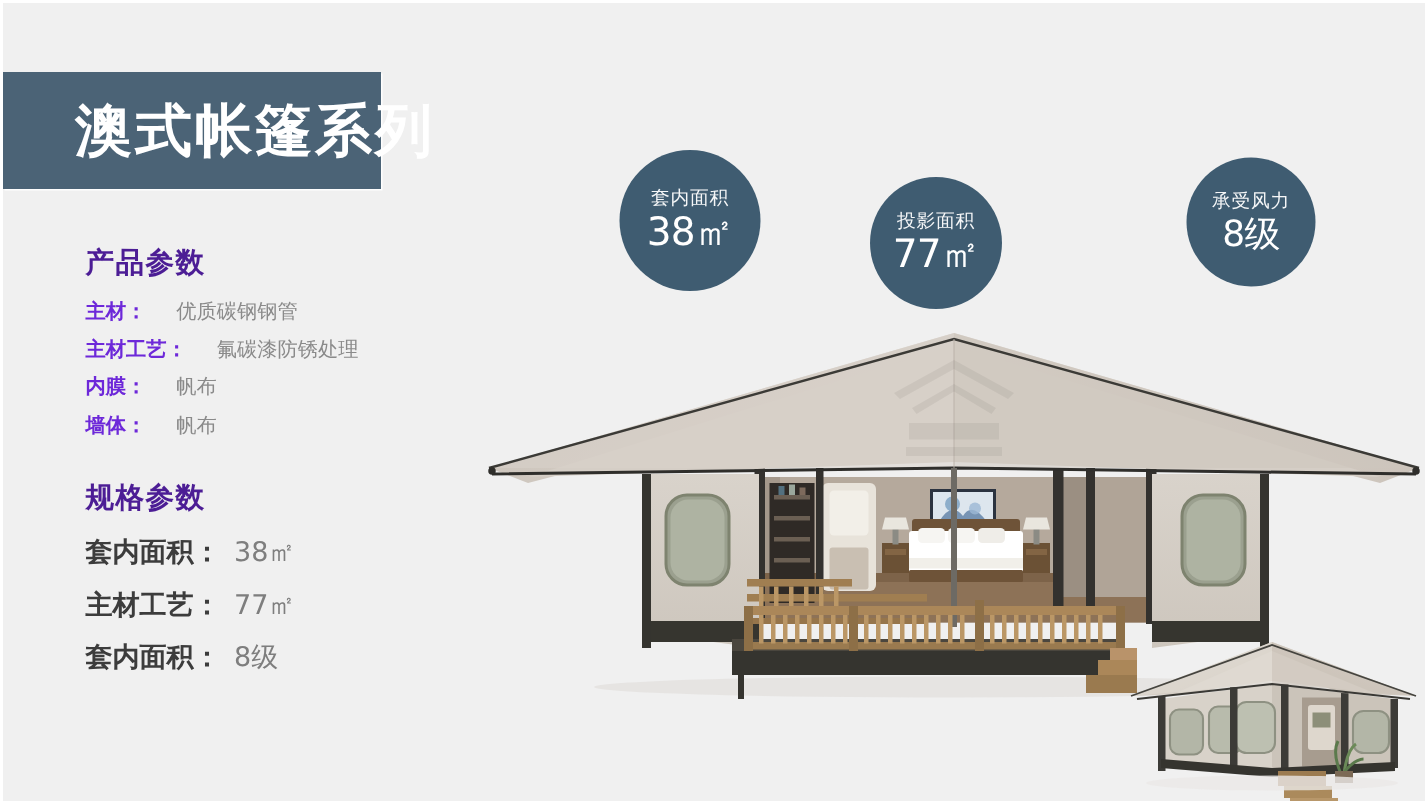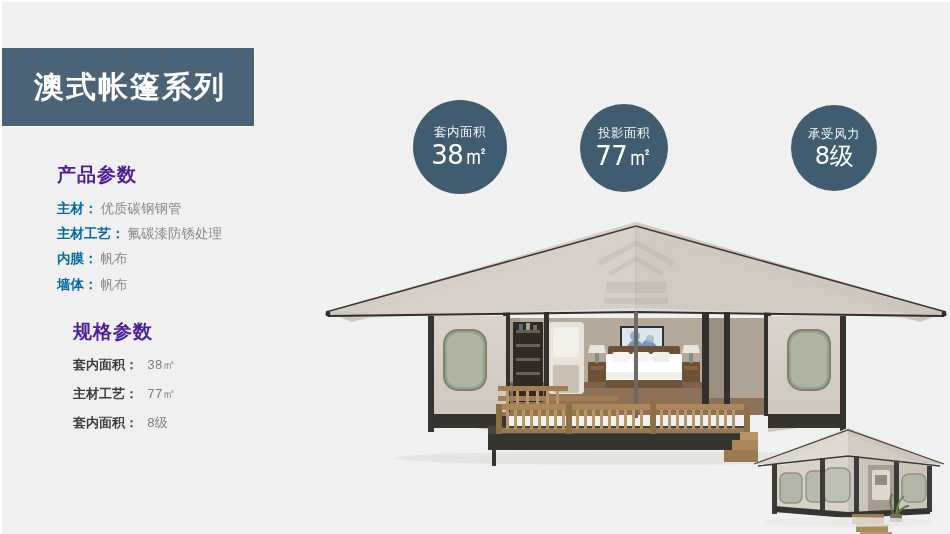--- a/index.html
+++ b/index.html
@@ -18,66 +18,66 @@
   }
 
   
   .title-banner{
     position:absolute;left:0;top:46px;width:252px;height:78px;
     background:#4b6376;
     display:flex;align-items:center;
     box-shadow:1px 1px 0 rgba(255,255,255,.9);
   }
   .title-banner .title-text{
-    color:#ffffff;font-size:30px;font-weight:bold;
-    letter-spacing:2px;margin-left:32px;
+    color:#ffffff;font-size:38px;font-weight:bold;
+    letter-spacing:2px;margin-left:48px;
     white-space:nowrap;
   }
 
   
   .spec-panel{position:absolute;left:0;top:160px;width:330px;}
   .section-heading{
     color:#4c1d95;font-size:19px;font-weight:bold;
     margin-left:55px;letter-spacing:1px;
   }
   .param-list{margin:12px 0 0 55px;}
   .param-row{
     display:flex;align-items:baseline;
     margin-bottom:9px;font-size:13.5px;line-height:1.2;
     white-space:nowrap;
   }
-  .param-label{color:#0369a1;font-weight:bold;}
-  .param-value{color:#8a8a8a;margin-left:3px;}
-
-  .spec-section{margin-top:27px;margin-left:16px;}
+  .param-label{color:#6d28d9;font-weight:bold;}
+  .param-value{color:#8a8a8a;margin-left:20px;}
+
+  .spec-section{margin-top:27px;}
   .spec-list{margin:11px 0 0 55px;}
   .spec-row{
     display:flex;align-items:flex-end;
-    margin-bottom:11px;font-size:13px;white-space:nowrap;font-family:Liberation Mono, monospace;
+    margin-bottom:11px;font-size:18px;white-space:nowrap;
   }
   .spec-label{color:#3c3c3c;font-weight:bold;}
   .spec-value{color:#7e7e7e;margin-left:9px;}
 
   
   .stat-circle{
     position:absolute;border-radius:50%;
     background:#3f5c71;color:#fff;
     display:flex;flex-direction:column;
     align-items:center;justify-content:center;
     text-align:right;
   }
   .stat-circle .stat-label{
     font-size:12.5px;letter-spacing:.5px;
     opacity:.95;line-height:1;margin-bottom:4px;
   }
   .stat-circle .stat-value{
     font-size:26px;line-height:1;letter-spacing:-.5px;font-weight:400;
   }
   #circle-0{left:411px;top:98px;width:94px;height:94px;}
-  #circle-1{left:578px;top:102px;width:88px;height:88px;}
+  #circle-1{left:578px;top:116px;width:88px;height:88px;}
   #circle-2{left:789px;top:103px;width:86px;height:86px;}
   #circle-2 .stat-value{font-size:24px;}
 
   
   .tent-main{position:absolute;left:318px;top:198px;width:632px;height:268px;}
   .tent-small{position:absolute;left:742px;top:418px;width:208px;height:116px;}
   svg{display:block;}
   .watermark{opacity:.09;}
 </style>
 </head>

